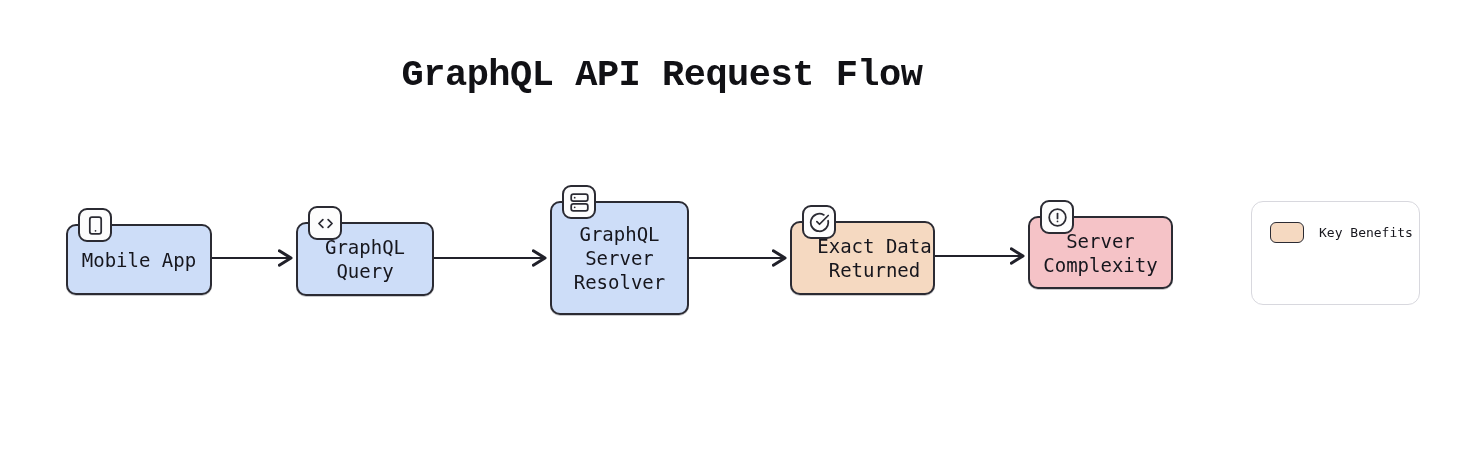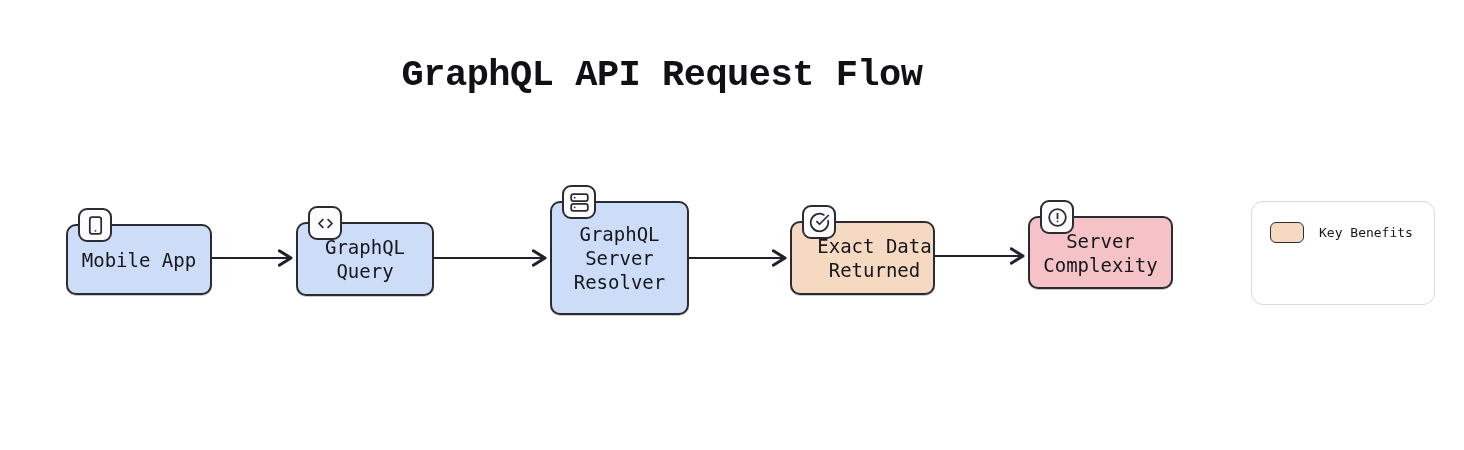--- a/index.html
+++ b/index.html
@@ -67,21 +67,21 @@
   }
   .node-1 { left: 42px;   top: 224px; width: 146px; height: 71px;  }
   .node-2 { left: 296px;  top: 222px; width: 138px; height: 74px;  }
   .node-3 { left: 550px;  top: 201px; width: 139px; height: 114px; }
   .node-4 { left: 790px;  top: 221px; width: 145px; height: 74px;  }
   .node-5 { left: 1028px; top: 216px; width: 145px; height: 73px;  }
   .legend {
     position: absolute;
     left: 1251px;
     top: 201px;
-    width: 184px;
+    width: 169px;
     height: 104px;
     background: #ffffff;
     border: 1px solid #d8d8de;
     border-radius: 12px;
     padding: 20px 0 0 18px;
     display: flex;
     flex-direction: column;
     gap: 17px;
   }
   .legend-row {

